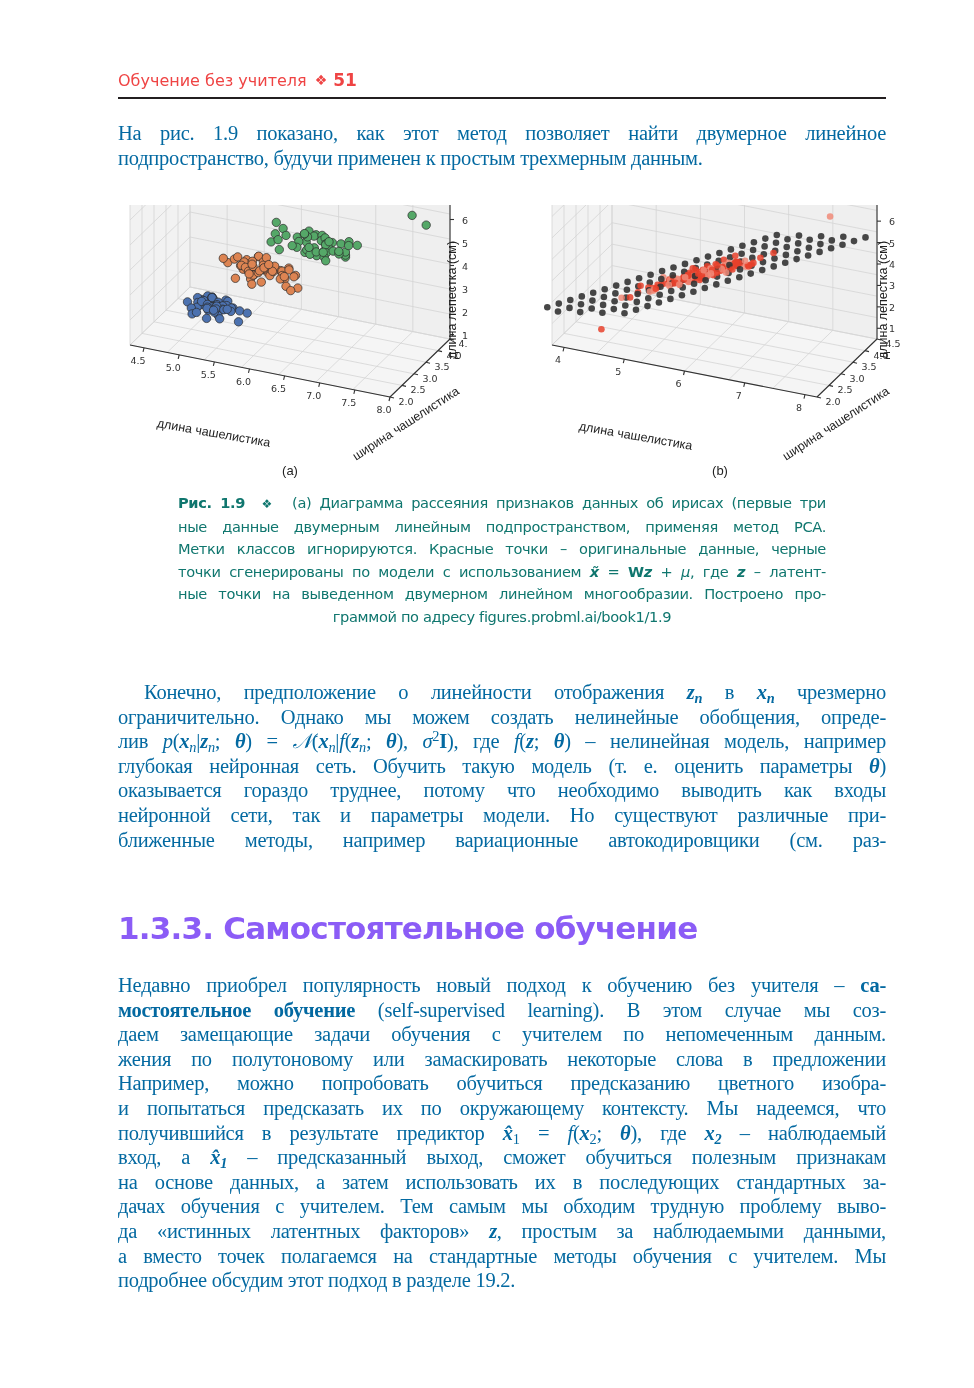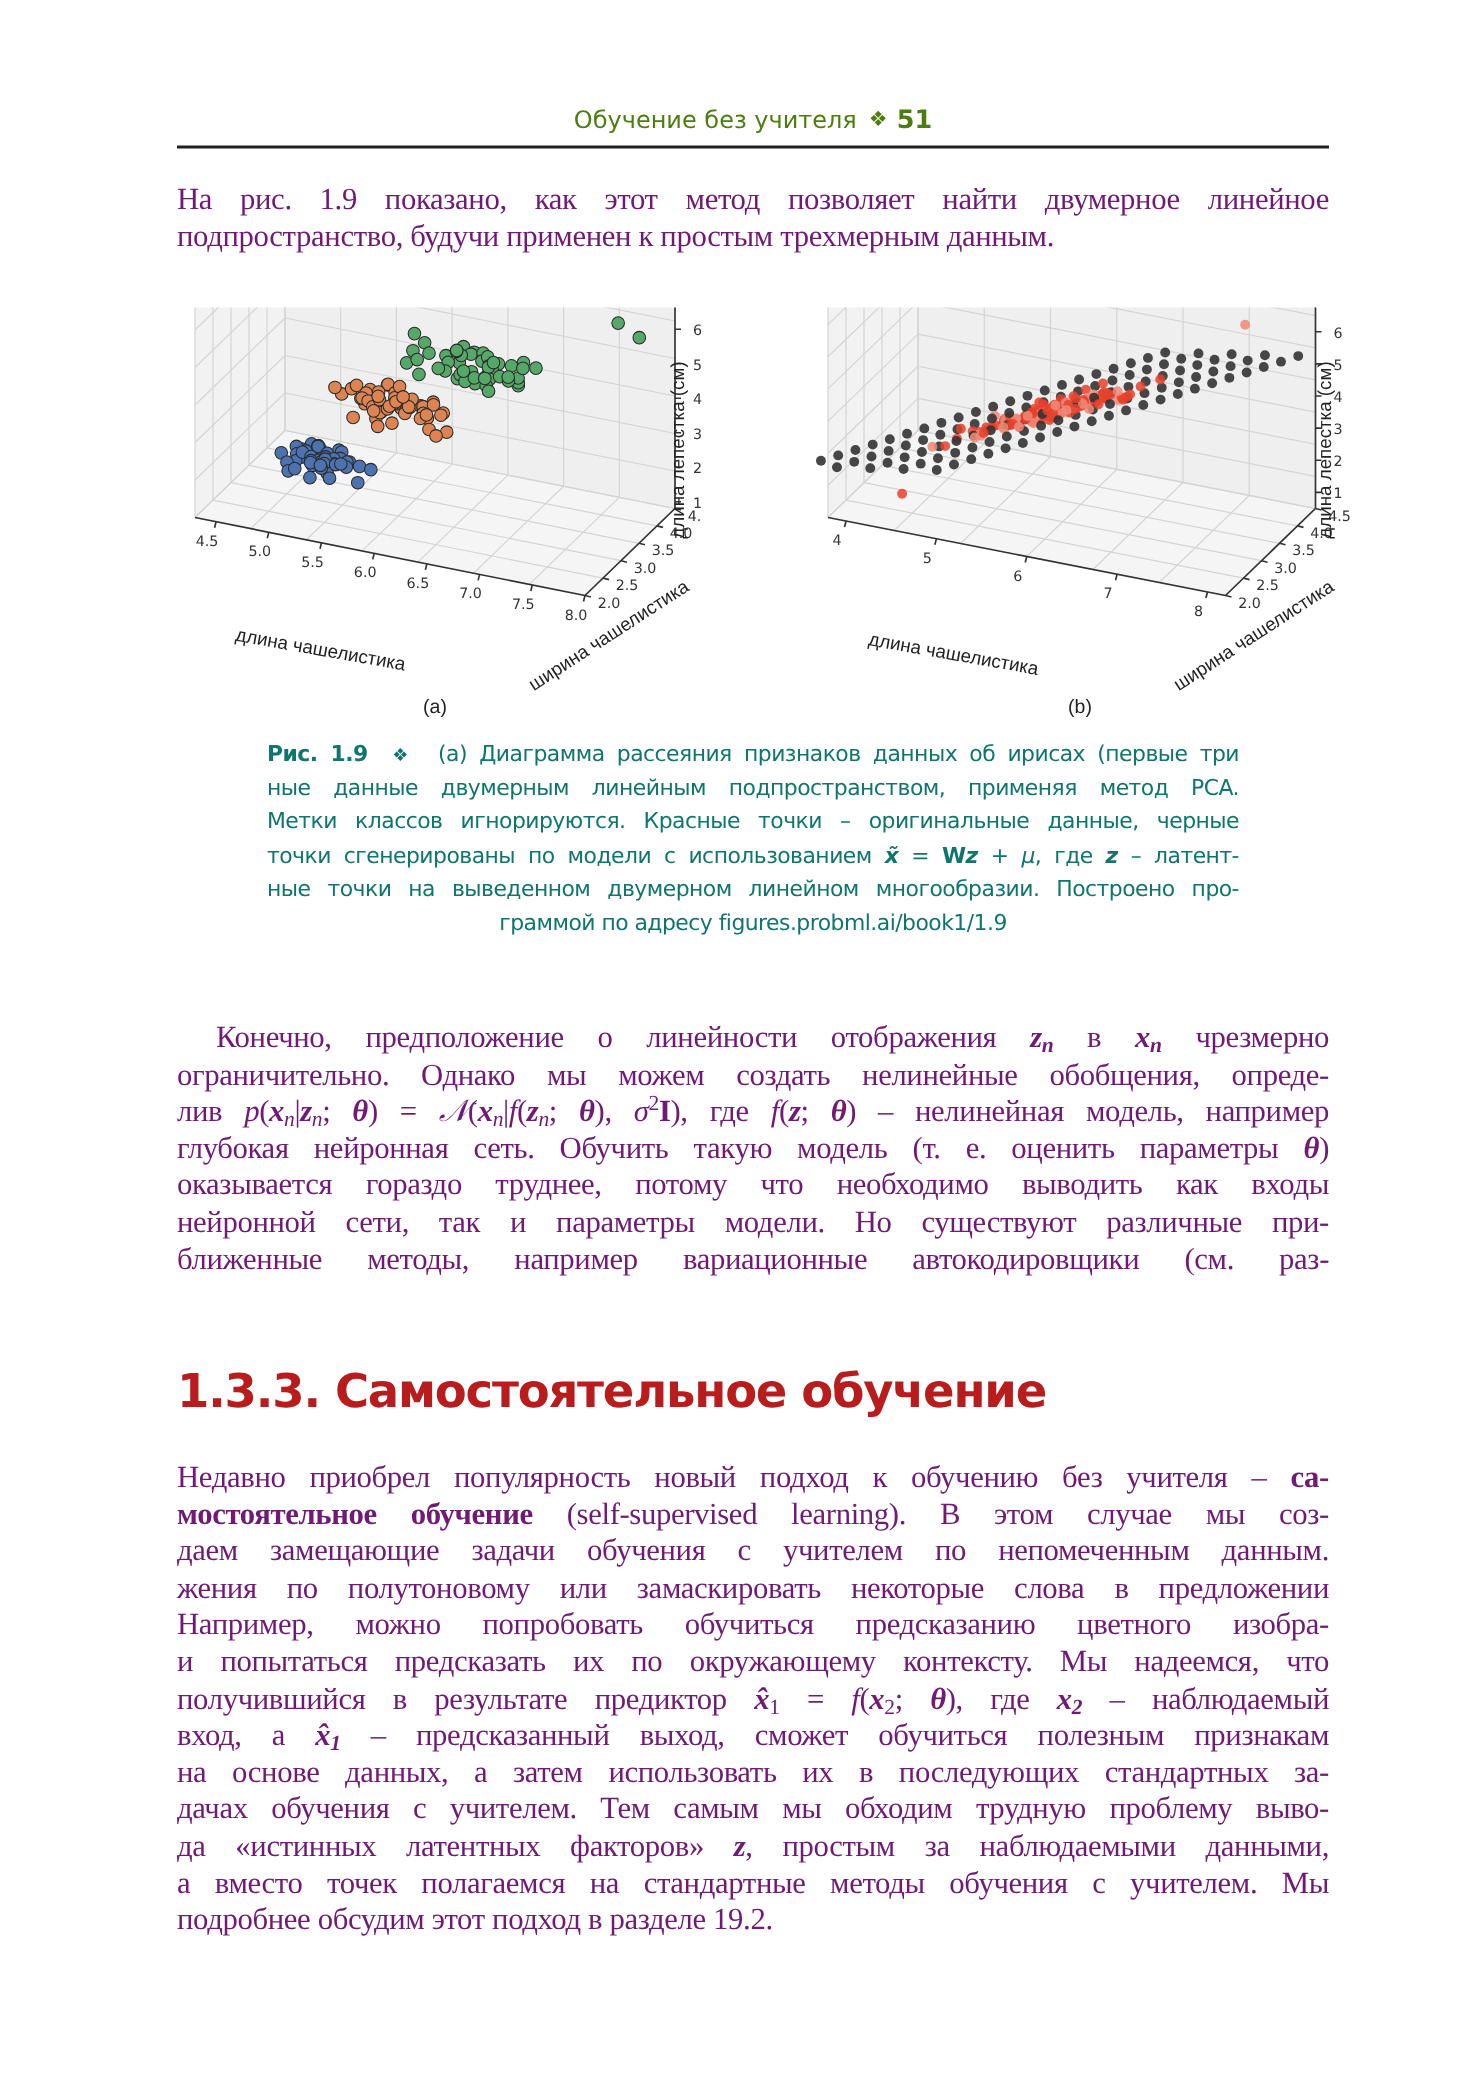--- a/index.html
+++ b/index.html
@@ -1,43 +1,43 @@
 <!DOCTYPE html>
 <html><head>
 <meta charset="utf-8">
 <style>
   html, body { margin: 0; padding: 0; background: #ffffff; }
   body { width: 974px; height: 1388px; position: relative; overflow: hidden; color: #231f20; }
   .page { position: absolute; left: 0; top: 0; width: 974px; height: 1388px; }
 
   .running-head { position: absolute; left: 118px; top: 70px; width: 768px; height: 28px;
-    font-family: "DejaVu Sans", sans-serif; font-size: 16px; text-align: center; color: #4d7c0f; }
+    font-family: "DejaVu Sans", sans-serif; font-size: 16px; text-align: left; color: #ef4444; }
   .running-head .sep { font-size: 14px; margin: 0 6px 0 8px; position: relative; top: -1px; }
   .running-head .pnum { font-weight: bold; font-size: 17px; }
   .head-rule { position: absolute; left: 118px; top: 97px; width: 768px; height: 2px; background: #231f20; }
 
-  .serif { font-family: "Liberation Serif", "DejaVu Serif", serif; font-size: 20.5px; line-height: 24.6px; color: #701a75; letter-spacing: -0.25px; }
+  .serif { font-family: "Liberation Serif", "DejaVu Serif", serif; font-size: 20.5px; line-height: 24.6px; color: #0369a1; letter-spacing: -0.25px; }
   .para { position: absolute; left: 118px; width: 768px; text-align: justify; }
   .para .line { display: block; white-space: nowrap; text-align-last: justify; }
   .para .line.last { text-align-last: left; }
   .indent { padding-left: 26px; }
 
   .fig { position: absolute; top: 205px; }
   .fig svg { display: block; }
   .fig-a { left: 118px; width: 350px; height: 280px; }
   .fig-b { left: 540px; width: 360px; height: 280px; }
 
   .caption { position: absolute; left: 178px; top: 492px; width: 648px;
     font-family: "DejaVu Sans", sans-serif; font-size: 14.6px; line-height: 22.6px; color: #0f766e; letter-spacing: -0.35px; }
   .caption .line { display: block; white-space: nowrap; text-align: justify; text-align-last: justify; }
   .caption .line.center { text-align: left; text-align-last: center; }
   .caption b { font-weight: bold; }
 
   .section-title { position: absolute; left: 118px; top: 910px; font-family: "DejaVu Sans", sans-serif;
-    font-weight: bold; font-size: 31px; letter-spacing: -0.8px; color: #b91c1c; }
+    font-weight: bold; font-size: 31px; letter-spacing: -0.8px; color: #8b5cf6; }
 
   i.m { font-style: italic; }
   b.mb { font-weight: bold; font-style: italic; }
   sub { font-size: 0.7em; vertical-align: -0.25em; line-height: 0; }
   sup { font-size: 0.7em; vertical-align: 0.5em; line-height: 0; }
 </style>
 </head>
 <body>
 
 <div class="page">

